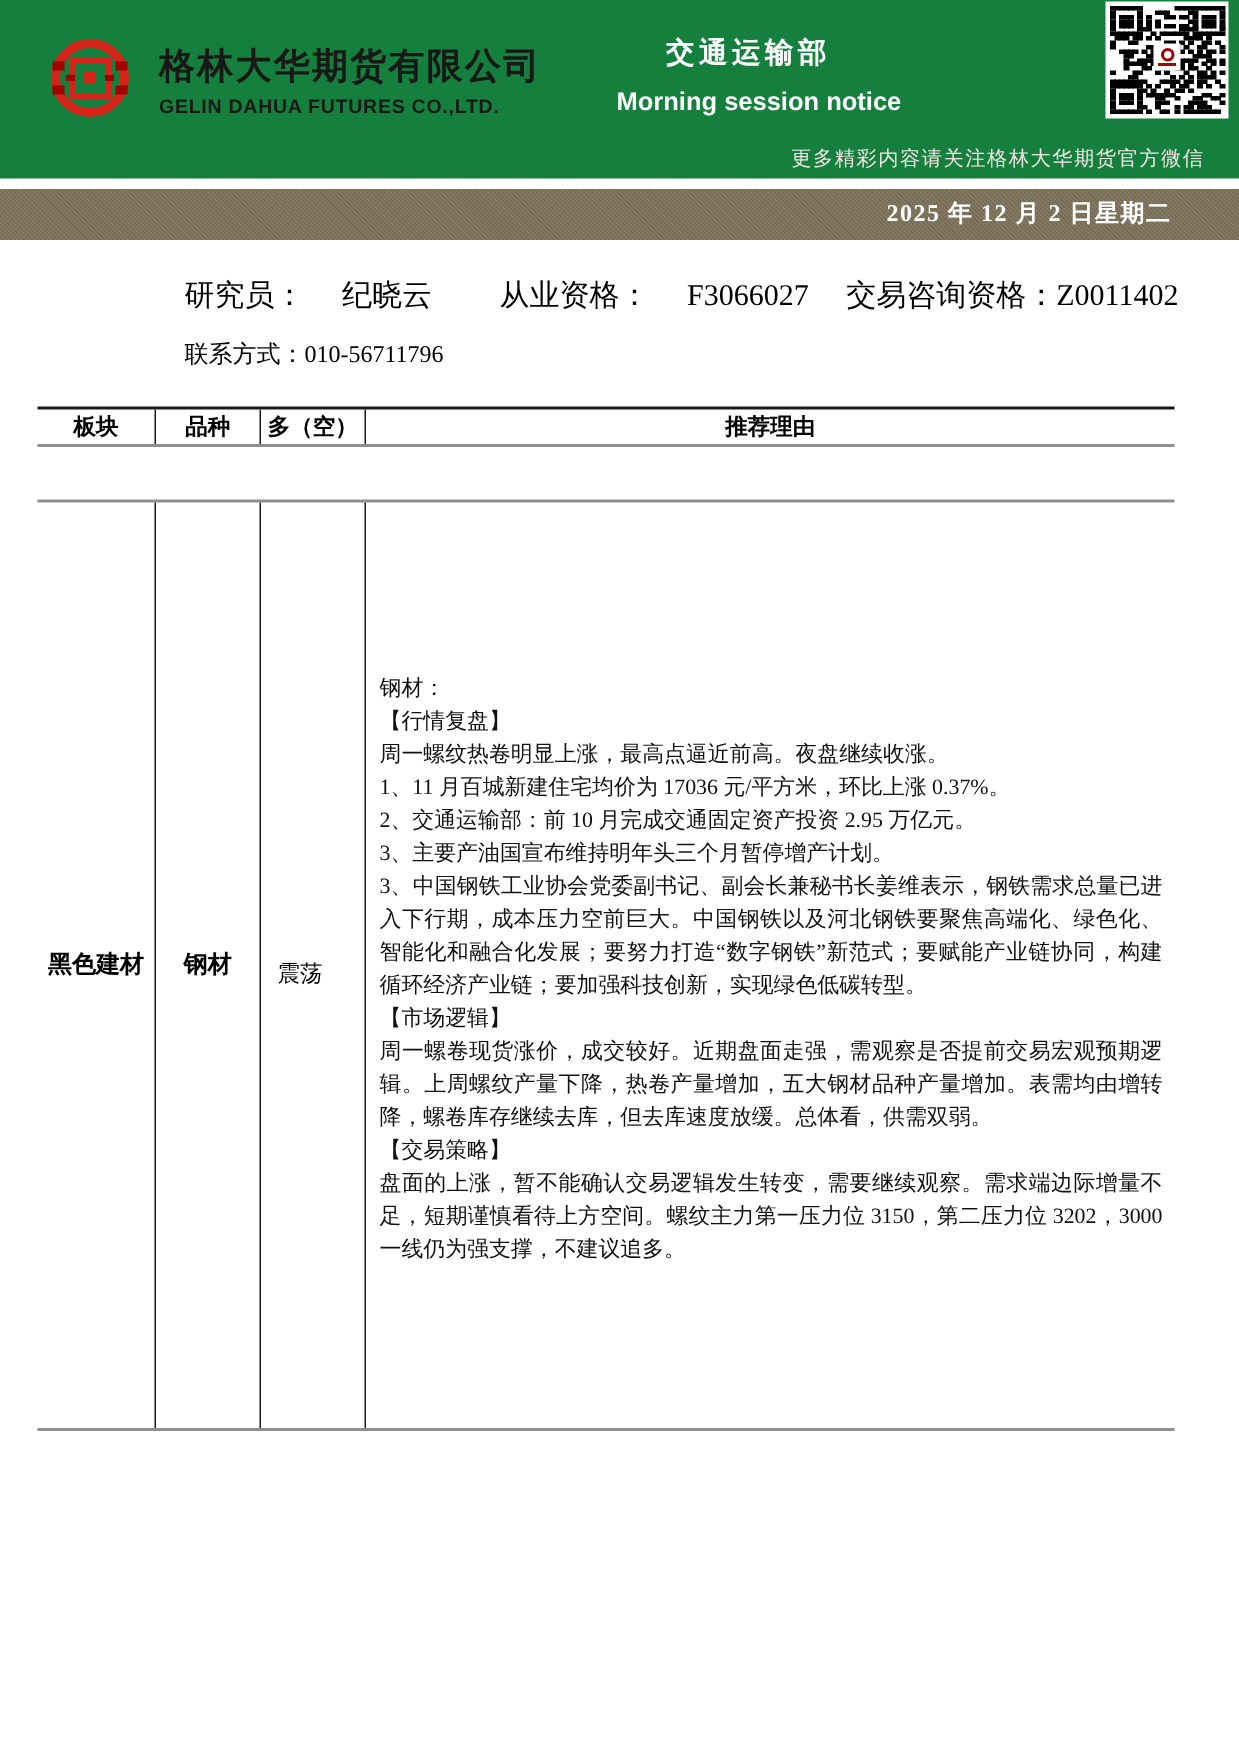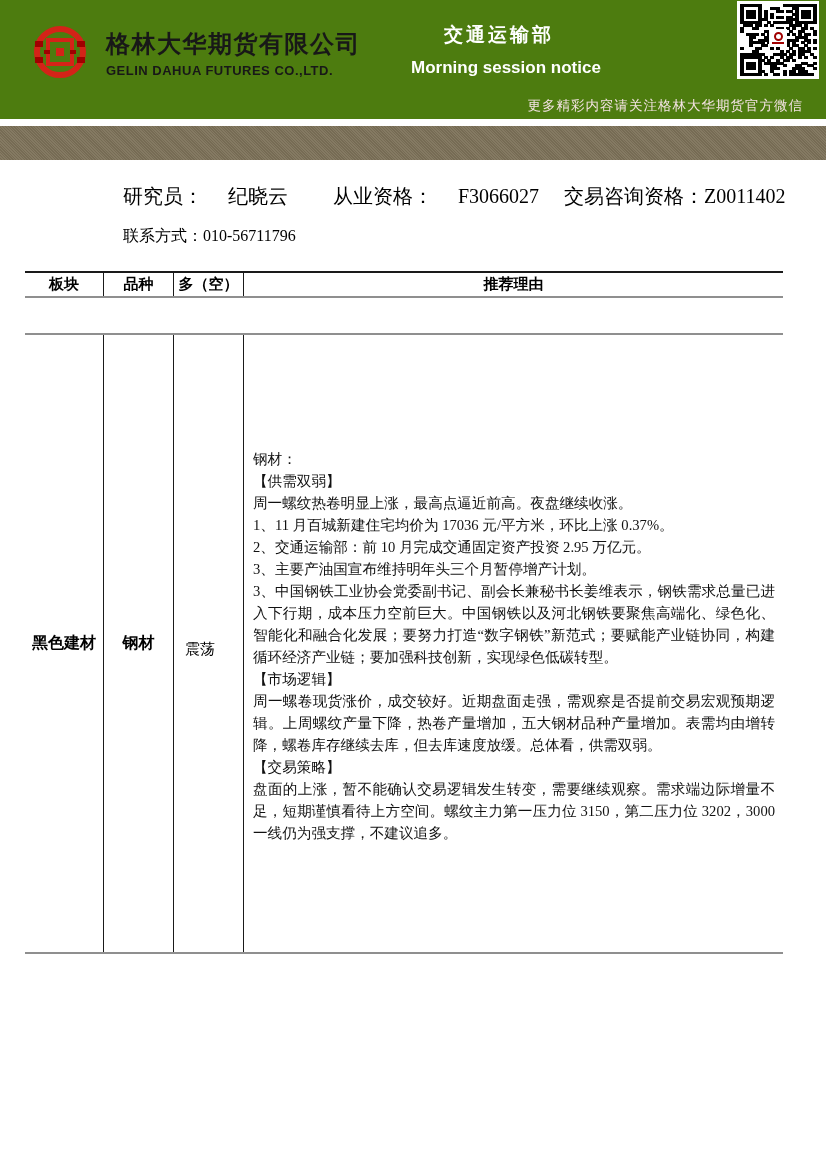--- a/index.html
+++ b/index.html
@@ -5,21 +5,21 @@
   * { margin:0; padding:0; box-sizing:border-box; }
   html,body { background:#ffffff; }
   body {
     width:826px; height:1169px; position:relative;
     font-family:"Liberation Serif","DejaVu Serif",serif;
     color:#000;
   }
   
   .masthead {
     position:absolute; left:0; top:0; width:826px; height:119px;
-    background:#4d7c0f;
+    background:#15803d;
   }
   .logo-wrap { position:absolute; left:33px; top:25px; width:54px; height:54px; }
   .company-block { position:absolute; left:106px; top:28px; }
   .company-cn {
     font-family:"Liberation Sans","DejaVu Sans",sans-serif;
     font-weight:bold; font-size:24px; letter-spacing:1.5px; color:#181818;
   }
   .company-en {
     font-family:"Liberation Sans","DejaVu Sans",sans-serif;
     font-weight:bold; font-size:13px; letter-spacing:0.5px; color:#181818; margin-top:3px;
@@ -457,20 +457,21 @@
         <div class="qr-cell" style="left: 69.92px; top: 69.12px; width: 4px; height: 3px;"></div>
         <div class="qr-emblem">
           <div class="qr-emblem-dot"></div>
           <div class="qr-emblem-bar"></div>
         </div>
       </div>
   </div>
 </div>
 
 <div class="info-bar">
+  <div class="info-date">2025 年 12 月 2 日星期二</div>
 </div>
 
 <div class="researcher-line1">研究员：　 纪晓云　　  从业资格：　 F3066027　   交易咨询资格：Z0011402</div>
 <div class="researcher-line2">联系方式：010-56711796</div>
 
 <div class="thead-topline"></div>
 <div class="thead-row">
   <div class="col-sector">板块</div>
   <div class="col-variety">品种</div>
   <div class="col-pos">多（空）</div>
@@ -479,21 +480,21 @@
 <div class="thead-botline"></div>
 
 <div class="tbody">
   <div class="bcol bcol-sector">黑色建材</div>
   <div class="bcol bcol-variety">钢材</div>
   <div class="bcol bcol-pos">
     <span>震荡</span>
   </div>
   <div class="bcol bcol-reason">
       <div class="reason-line">钢材：</div>
-      <div class="reason-line">【供需双弱】</div>
+      <div class="reason-line">【行情复盘】</div>
       <div class="reason-line">周一螺纹热卷明显上涨，最高点逼近前高。夜盘继续收涨。</div>
       <div class="reason-line">1、11 月百城新建住宅均价为 17036 元/平方米，环比上涨 0.37%。</div>
       <div class="reason-line">2、交通运输部：前 10 月完成交通固定资产投资 2.95 万亿元。</div>
       <div class="reason-line">3、主要产油国宣布维持明年头三个月暂停增产计划。</div>
       <div class="reason-line">3、中国钢铁工业协会党委副书记、副会长兼秘书长姜维表示，钢铁需求总量已进入下行期，成本压力空前巨大。中国钢铁以及河北钢铁要聚焦高端化、绿色化、智能化和融合化发展；要努力打造“数字钢铁”新范式；要赋能产业链协同，构建循环经济产业链；要加强科技创新，实现绿色低碳转型。</div>
       <div class="reason-line">【市场逻辑】</div>
       <div class="reason-line">周一螺卷现货涨价，成交较好。近期盘面走强，需观察是否提前交易宏观预期逻辑。上周螺纹产量下降，热卷产量增加，五大钢材品种产量增加。表需均由增转降，螺卷库存继续去库，但去库速度放缓。总体看，供需双弱。</div>
       <div class="reason-line">【交易策略】</div>
       <div class="reason-line">盘面的上涨，暂不能确认交易逻辑发生转变，需要继续观察。需求端边际增量不足，短期谨慎看待上方空间。螺纹主力第一压力位 3150，第二压力位 3202，3000 一线仍为强支撑，不建议追多。</div>
     </div>

